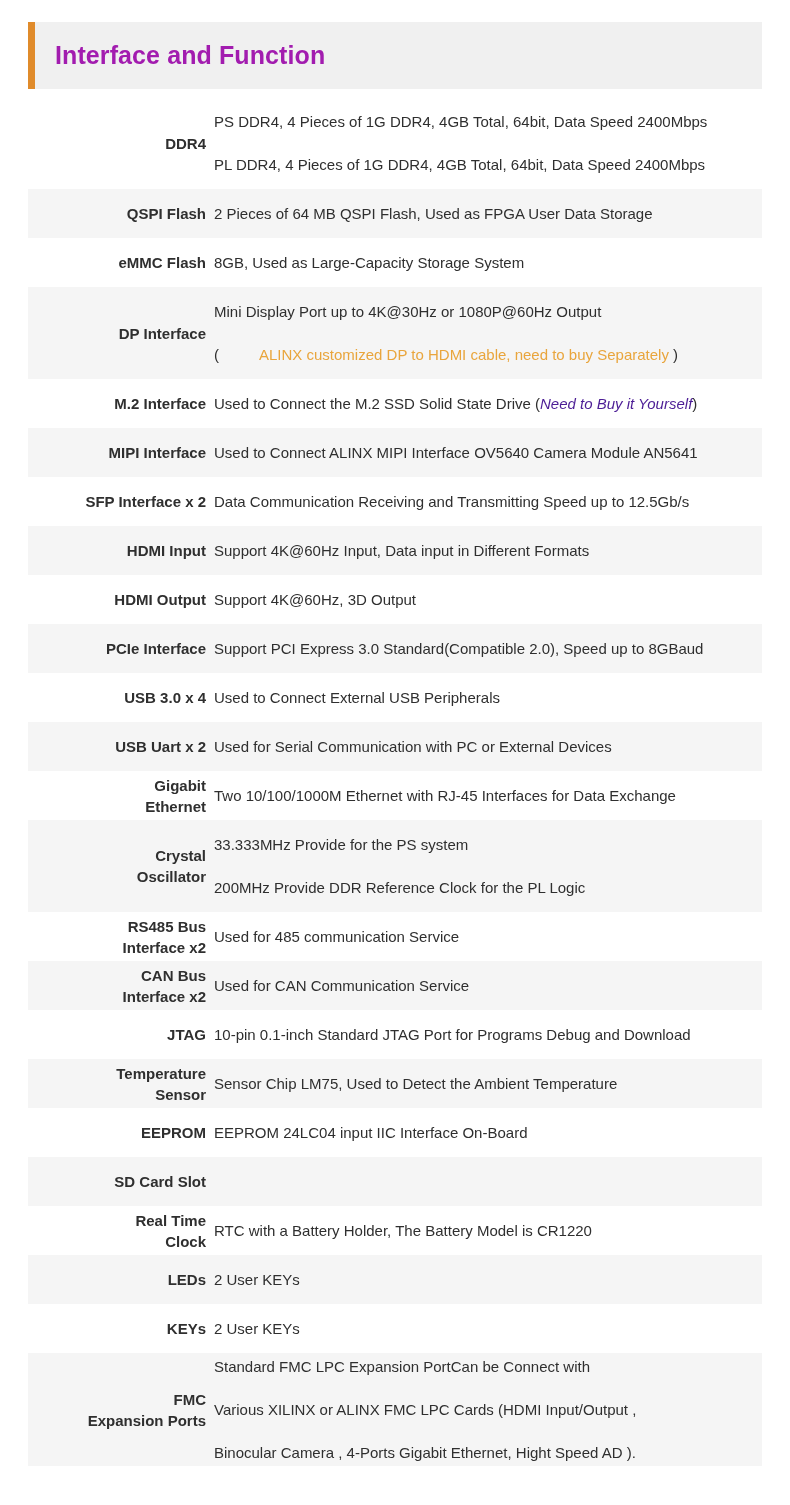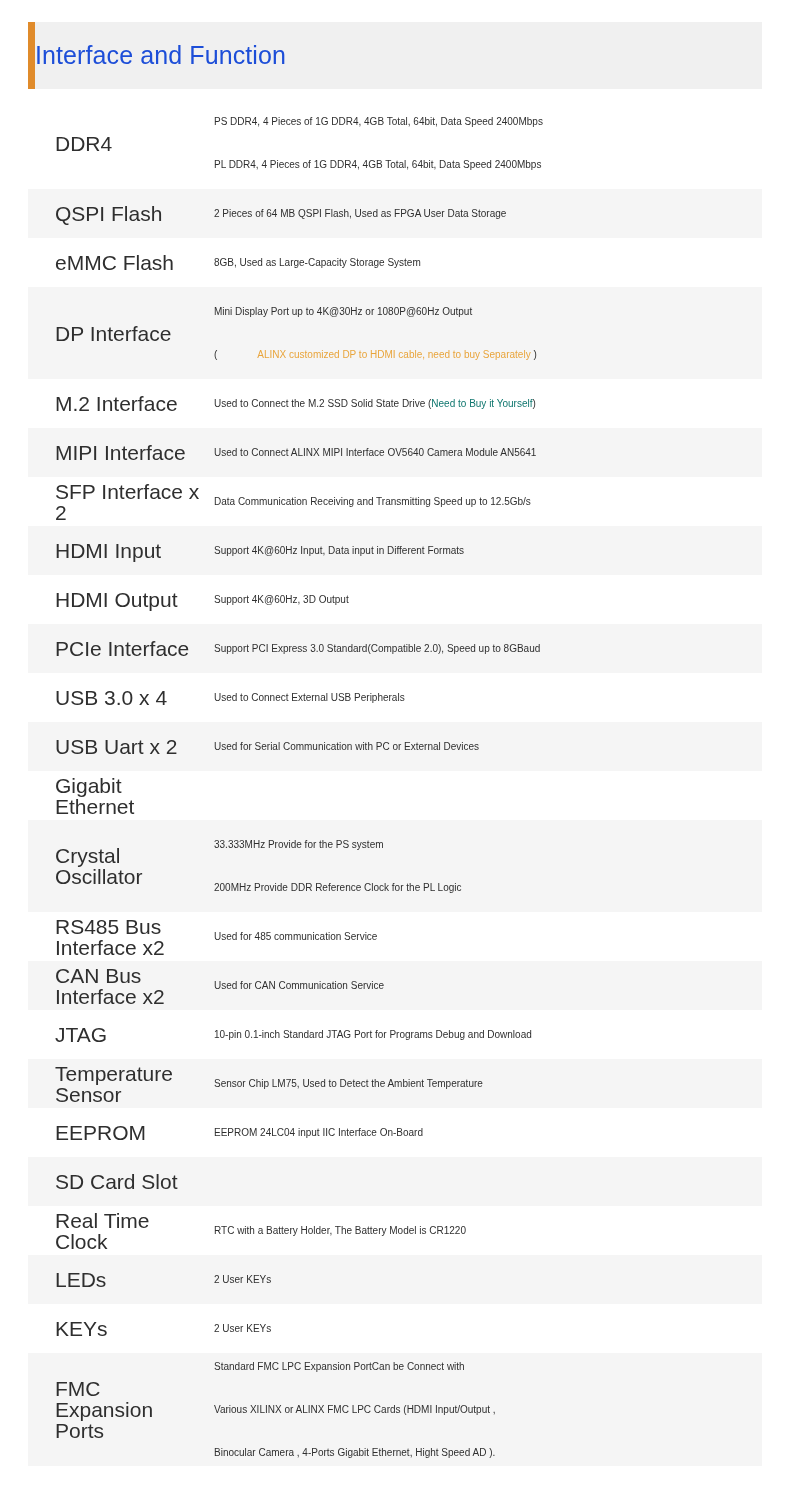--- a/index.html
+++ b/index.html
@@ -33,23 +33,24 @@
     align-items: center;
     box-sizing: border-box;
   }
   .accent-bar {
     width: 7px;
     height: 67px;
     background: #e08b2b;
     flex: 0 0 auto;
   }
   .section-title {
+    margin-left: 20px;
     font-size: 25px;
-    font-weight: 400;
-    color: #1d4ed8;
+    font-weight: 700;
+    color: #a21caf;
     letter-spacing: 0.1px;
     white-space: nowrap;
   }
 
   
   .spec-table {
     position: absolute;
     left: 28px;
     top: 97px;
     width: 734px;
@@ -62,29 +63,30 @@
     background: #ffffff;
   }
   .spec-row.striped {
     background: #f5f5f5;
   }
   .spec-label {
     flex: 0 0 186px;
     box-sizing: border-box;
     padding-left: 27px;
     padding-right: 8px;
-    font-size: 21px;
+    font-size: 15px;
     line-height: 21px;
     color: #2f2f2f;
-    font-weight: 400;
+    font-weight: 700;
+    text-align: right;
   }
   .spec-value {
     flex: 1 1 auto;
     box-sizing: border-box;
-    font-size: 10px;
+    font-size: 15px;
     line-height: 21px;
     color: #2f2f2f;
     white-space: nowrap;
   }
   .spec-value .vline {
     display: block;
   }
   .spec-value .vline + .vline {
     margin-top: 22px;
   }
@@ -140,21 +142,21 @@
         <div class="spec-value">
           <div class="vline">Mini Display Port up to 4K@30Hz or 1080P@60Hz Output</div>
           <div class="vline">(<span class="hl" style="color: rgb(233, 165, 60); margin-left: 40px;">ALINX customized DP to HDMI cable, need to buy Separately</span> )</div>
         </div>
       </div>
       <div class="spec-row h1">
         <div class="spec-label">
           <div>M.2 Interface</div>
         </div>
         <div class="spec-value">
-          <div class="vline">Used to Connect the M.2 SSD Solid State Drive (<span class="hl" style="color: #0f766e;">Need to Buy it Yourself</span>)</div>
+          <div class="vline">Used to Connect the M.2 SSD Solid State Drive (<span class="hl" style="color: #4c1d95; font-style: italic;">Need to Buy it Yourself</span>)</div>
         </div>
       </div>
       <div class="spec-row striped h1">
         <div class="spec-label">
           <div>MIPI Interface</div>
         </div>
         <div class="spec-value">
           <div class="vline">Used to Connect ALINX MIPI Interface OV5640 Camera Module AN5641</div>
         </div>
       </div>
@@ -203,20 +205,23 @@
           <div>USB Uart x 2</div>
         </div>
         <div class="spec-value">
           <div class="vline">Used for Serial Communication with PC or External Devices</div>
         </div>
       </div>
       <div class="spec-row h1">
         <div class="spec-label">
           <div>Gigabit</div>
           <div>Ethernet</div>
+        </div>
+        <div class="spec-value">
+          <div class="vline">Two 10/100/1000M Ethernet with RJ-45 Interfaces for Data Exchange</div>
         </div>
       </div>
       <div class="spec-row striped h2">
         <div class="spec-label">
           <div>Crystal</div>
           <div>Oscillator</div>
         </div>
         <div class="spec-value">
           <div class="vline">33.333MHz Provide for the PS system</div>
           <div class="vline">200MHz Provide DDR Reference Clock for the PL Logic</div>

